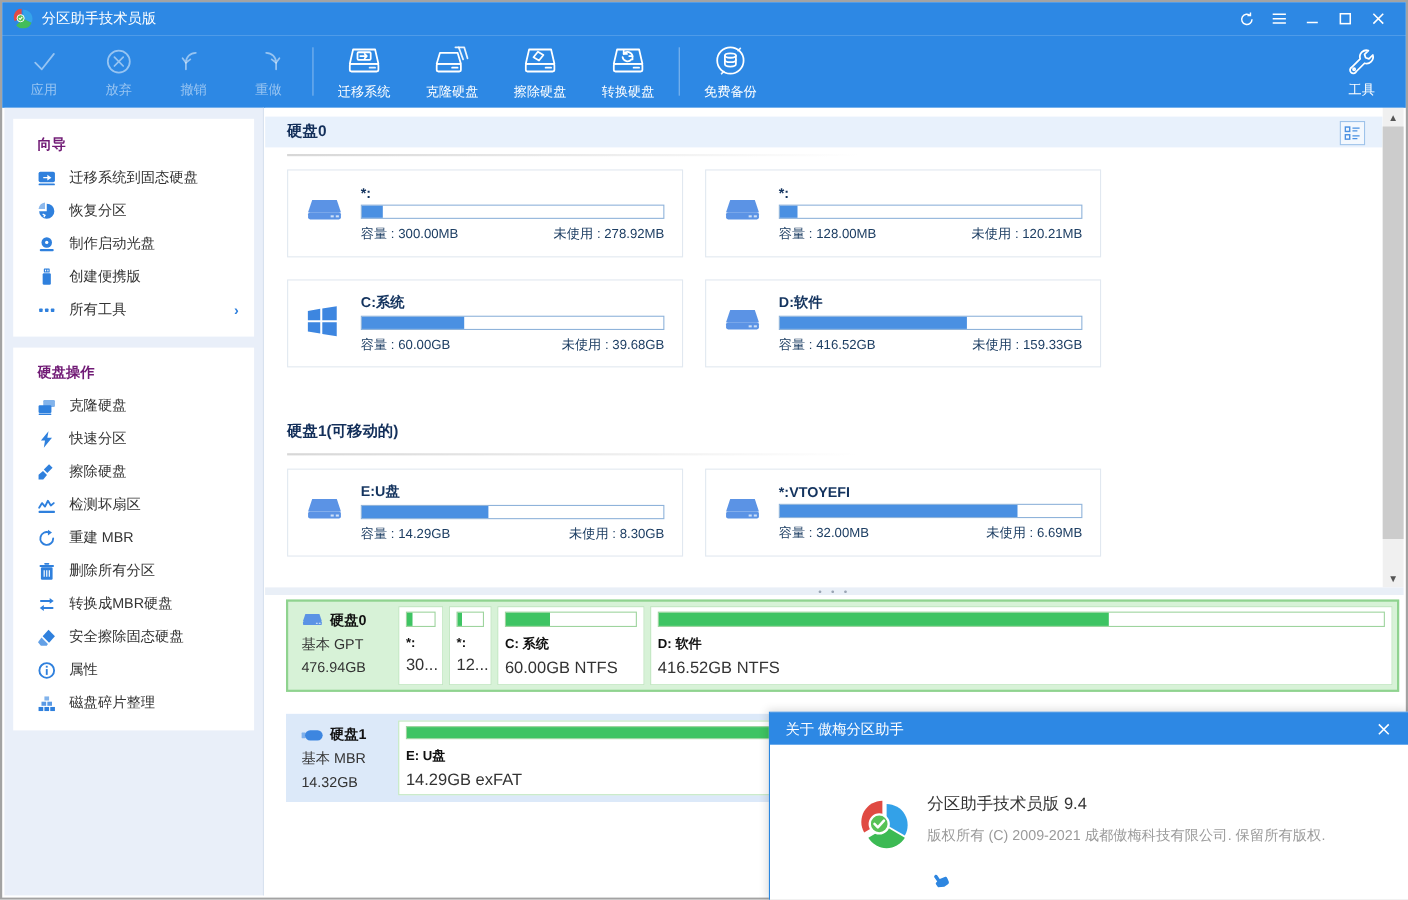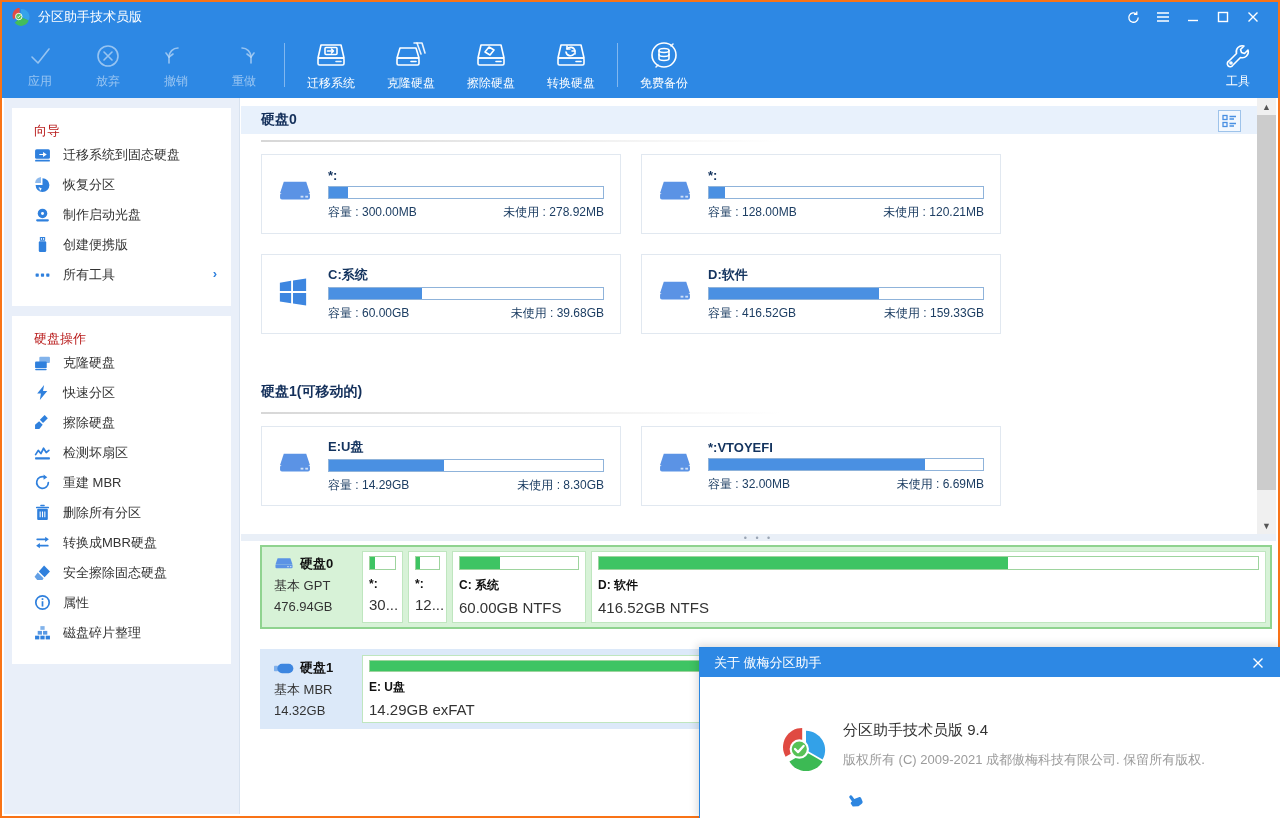--- a/index.html
+++ b/index.html
@@ -1,18 +1,18 @@
 <!DOCTYPE html>
 <html><head>
 <meta charset="utf-8">
 <style>
   * { margin:0; padding:0; box-sizing:border-box; }
   html,body { width:1280px; height:818px; overflow:hidden; }
   body { font-family:"Liberation Sans","DejaVu Sans",sans-serif; background:#fff; position:relative; }
-  .window { position:absolute; inset:0; border:2px solid #f97316; background:#fff; }
+  .window { position:absolute; inset:0; border:2px solid #a3a3a3; background:#fff; }
 
   
   .titlebar { position:absolute; left:0; top:0; right:0; height:30px; background:#2d88e4; display:flex; align-items:center; padding:0 10px; }
   .titlebar .logo { width:18px; height:18px; margin-right:8px; }
   .titlebar .title { color:#fff; font-size:13px; }
   .titlebar .spacer { flex:1; }
   .tb-ctl { width:30px; height:24px; display:flex; align-items:center; justify-content:center; color:#fff; cursor:default; }
   .tb-ctl svg { stroke:#fff; fill:none; stroke-width:1.4; }
 
   
@@ -21,22 +21,22 @@
   .tbtn.big { width:80px; }
   .tbtn svg { stroke:#fff; fill:none; stroke-width:1.6; stroke-linecap:round; stroke-linejoin:round; }
   .tbtn.disabled { color:rgba(255,255,255,.5); }
   .tbtn.disabled svg { stroke:rgba(255,255,255,.5); }
   .tsep { width:1px; height:44px; background:rgba(255,255,255,.4); margin:0 6px; }
   .tools-btn { margin-left:auto; margin-right:8px; width:56px;text-align:right; }
 
   
   .sidebar { position:absolute; left:2px; top:96px; width:236px; bottom:2px; background:#e9eff9; border-right:1px solid #d8e2ef; }
   .side-card { background:#fff; margin:10px 8px 0 8px; padding:6px 0 10px 0; }
-  .side-sec-title { color:#b91c1c; font-size:13px; font-weight:normal; padding:8px 0 6px 22px; }
-  .side-item { display:flex; align-items:flex-start; height:30px; padding-left:22px; font-size:13px; color:#333; cursor:pointer; position:relative; }
+  .side-sec-title { color:#701a75; font-size:13px; font-weight:bold; padding:8px 0 6px 22px; }
+  .side-item { display:flex; align-items:center; height:30px; padding-left:22px; font-size:13px; color:#333; cursor:pointer; position:relative; }
   .side-item .ico { width:17px; height:17px; margin-right:12px; display:inline-flex; }
   .side-item .ico svg { width:17px; height:17px; }
   .si-fill { fill:#2f80dd; }
   .si-stroke { stroke:#2f80dd; fill:none; stroke-width:1.6; stroke-linecap:round; stroke-linejoin:round; }
   .chev { position:absolute; right:14px; color:#2f80dd; font-size:13px; font-weight:bold; }
 
   
   .scrollpane { position:absolute; left:239px; top:96px; right:21px; height:436px; background:#fff; overflow:hidden; }
   .disk-header { height:28px; margin-top:8px; display:flex; align-items:center; padding-left:20px; font-size:14px; font-weight:bold; color:#132f5a; }
   .disk-header.hl { background:#e8f1fc; }

